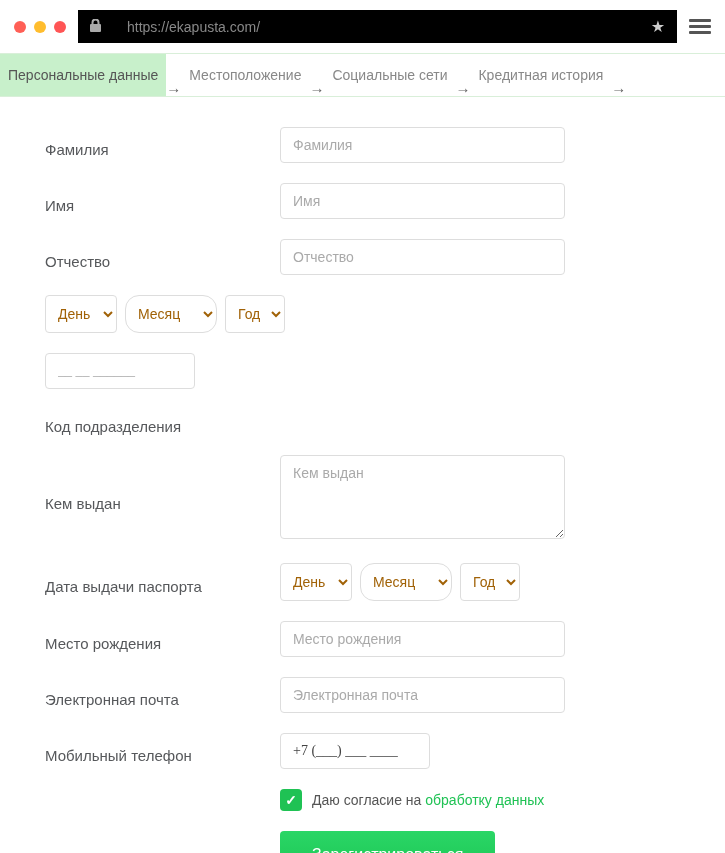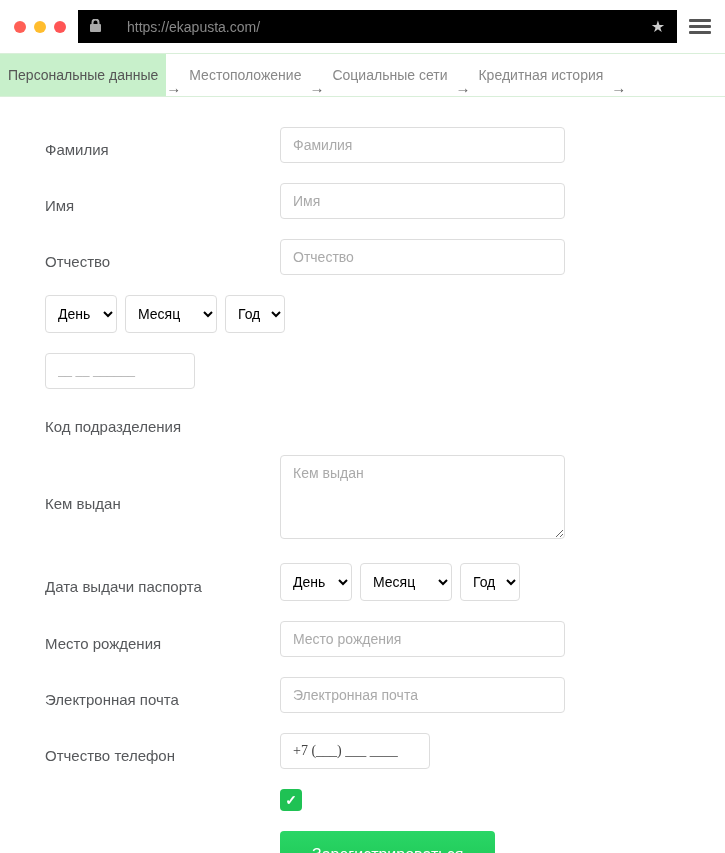--- a/index.html
+++ b/index.html
@@ -32,24 +32,24 @@
 input[type=text], textarea {
   width: 100%; border: 1px solid #ddd; border-radius: 4px;
   padding: 9px 12px; font-size: 14px; color: #444; font-family: inherit;
 }
 input::placeholder, textarea::placeholder { color: #aaa; }
 textarea { height: 84px; resize: both; }
 
 .date-group { display: flex; gap: 8px; }
 select {
   border: 1px solid #ddd; border-radius: 4px; padding: 9px 8px;
-  font-size: 14px; color: #000000; background: #fff; font-family: inherit;
+  font-size: 14px; color: #a16207; background: #fff; font-family: inherit;
 }
 select.day { width: 72px; }
-select.month { width: 92px; }
+select.month { width: 92px; border-radius: 14px; }
 select.year { width: 60px; }
 
 .consent-row { display: flex; align-items: center; gap: 10px; margin-left: 235px; margin-bottom: 20px; }
 .checkbox { width: 22px; height: 22px; background: #1fc254; border-radius: 4px; display: flex; align-items: center; justify-content: center; color: #fff; font-size: 14px; font-weight: bold; }
 .consent-text { font-size: 14px; color: #555; }
 .consent-text a { color: #1fc254; text-decoration: none; }
 
 .submit-row { margin-left: 235px; }
 .submit-btn {
   background: linear-gradient(#2ad666, #1cc553);
@@ -144,25 +144,28 @@
     <div class="label">Место рождения</div>
     <div class="field"><input type="text" placeholder="Место рождения" style=""></div>
   </div>
 
   <div class="row">
     <div class="label">Электронная почта</div>
     <div class="field"><input type="text" placeholder="Электронная почта" style=""></div>
   </div>
 
   <div class="row">
-    <div class="label">Отчество телефон</div>
+    <div class="label">Мобильный телефон</div>
     <div class="field narrow"><input type="text" value="+7 (___) ___ ____" style=""></div>
   </div>
 
   <div class="consent-row">
     <div class="checkbox">✓</div>
+    <div class="consent-text">
+      <span>Даю согласие на </span><a href="#">обработку данных</a>
+    </div>
   </div>
 
   <div class="submit-row">
     <button class="submit-btn">Зарегистрироваться</button>
   </div>
 
 </div>
 
 </body></html>

